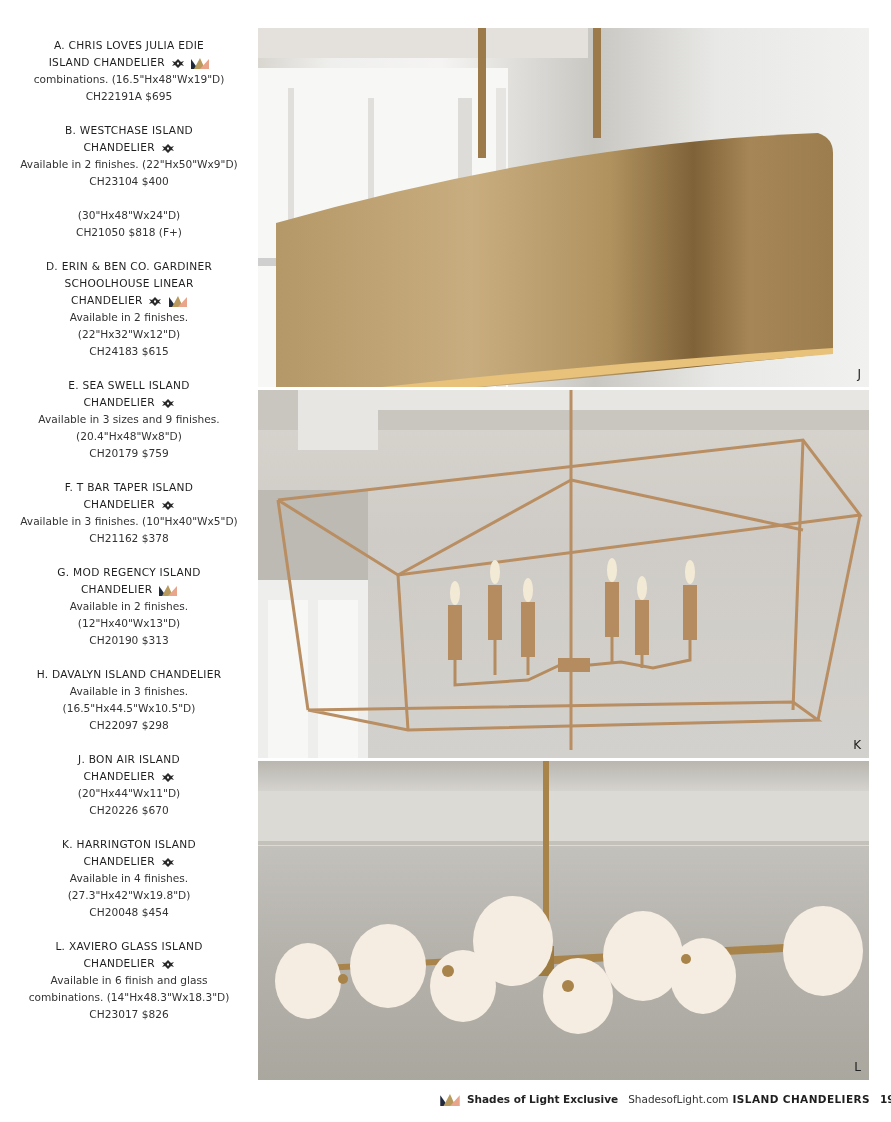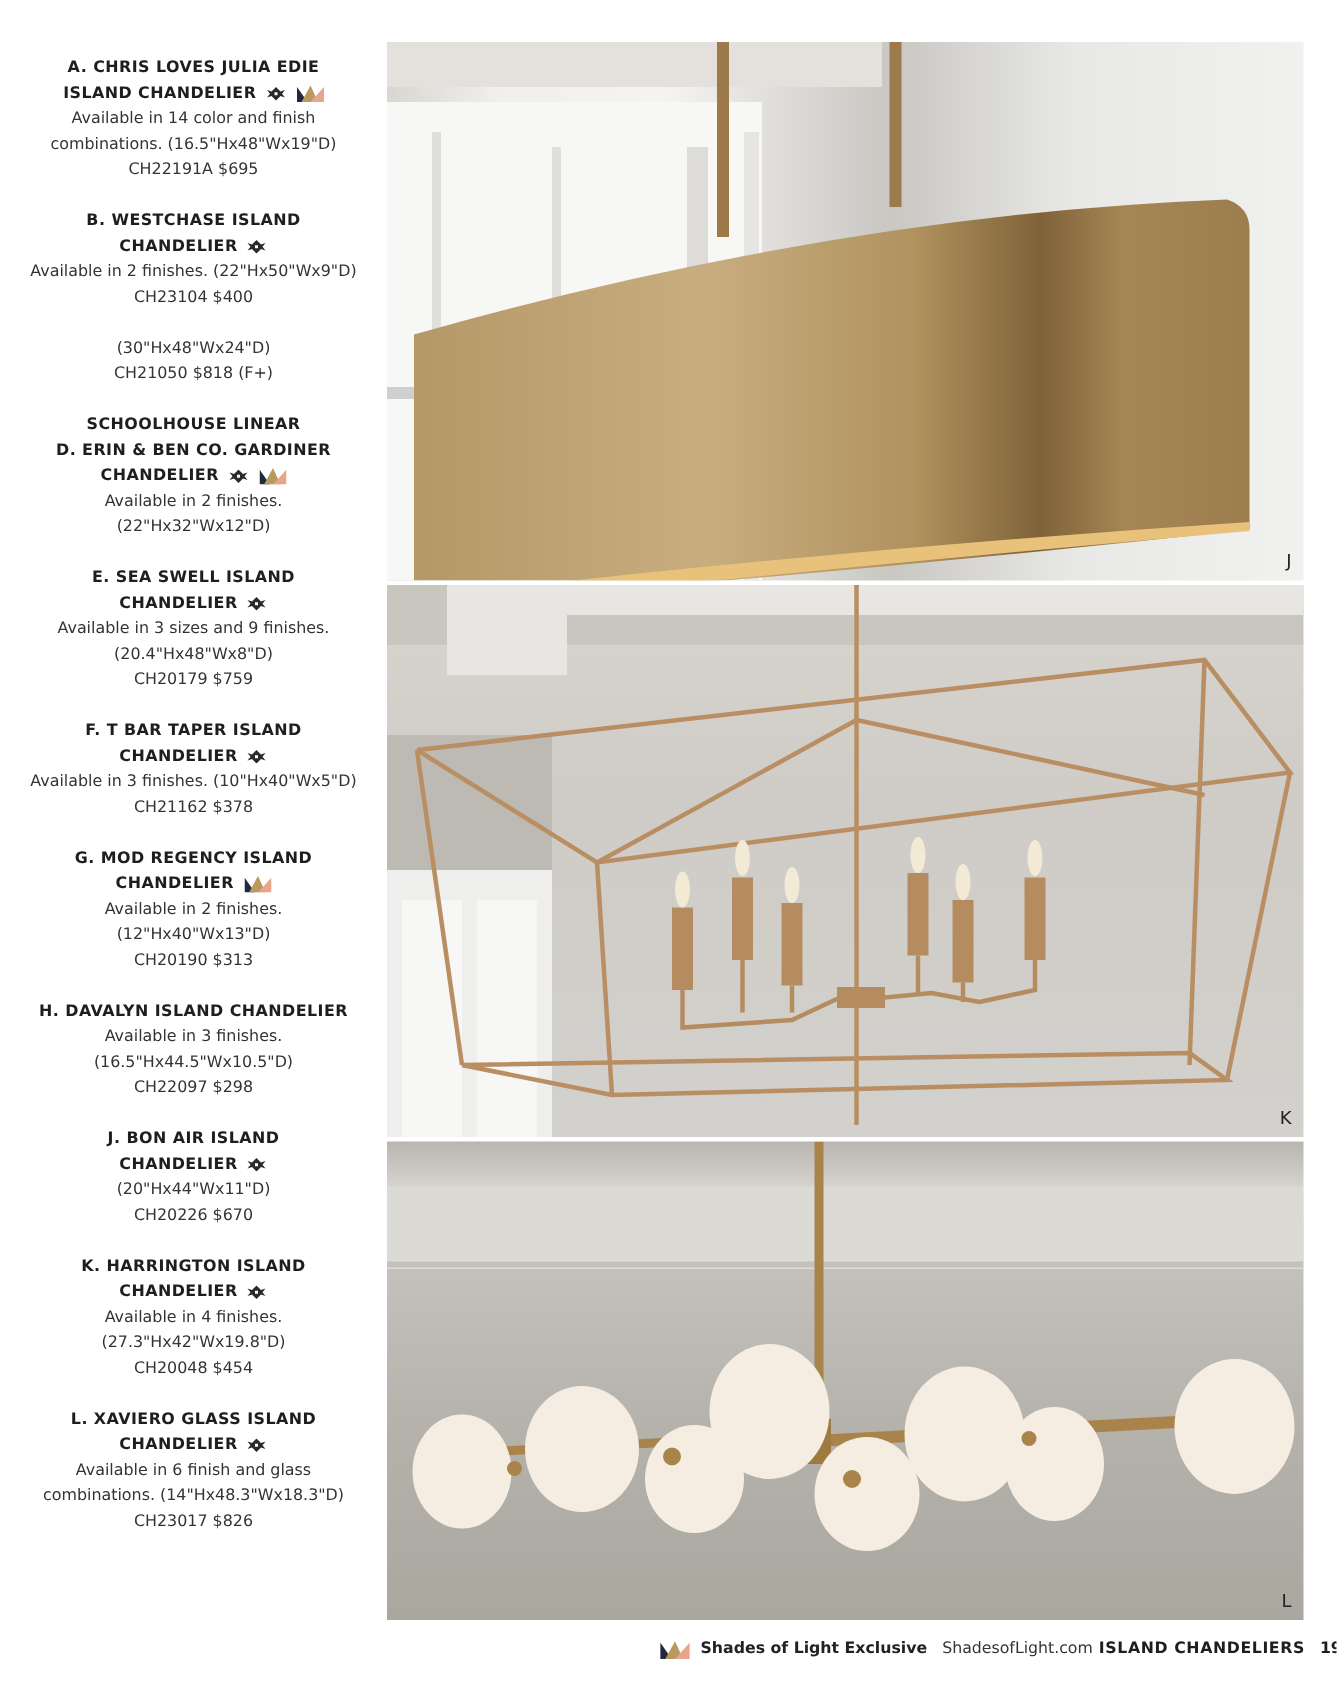--- a/index.html
+++ b/index.html
@@ -1,21 +1,21 @@
 <!DOCTYPE html>
 <html><head>
 <meta charset="utf-8">
 <style>
   * { box-sizing: border-box; margin: 0; padding: 0; }
   html, body { width: 891px; height: 1122px; background: #ffffff; overflow: hidden; }
   body { position: relative; font-family: "DejaVu Sans", "Liberation Sans", sans-serif; color: #2b2b2b; }
 
   .sidebar { position: absolute; left: 0; top: 37px; width: 258px; }
   .item { text-align: center; font-size: 10.6px; line-height: 17px; margin-bottom: 17px; }
-  .item .name { font-weight: bold; letter-spacing: 0.3px; color: #1e1e1e; }
+  .item .name { font-weight: normal; letter-spacing: 0.3px; color: #1e1e1e; }
   .item .desc, .item .price { color: #333; }
   .icon-diamond { display: inline-block; width: 14px; height: 9px; vertical-align: middle; margin-left: 2px; }
   .icon-crown { display: inline-block; width: 18px; height: 12px; vertical-align: middle; margin-left: 3px; }
 
   .photo { position: absolute; left: 258px; width: 611px; overflow: hidden; }
   .photo .letter { position: absolute; right: 8px; bottom: 6px; font-size: 12px; color: #222; }
   #photo-j { top: 28px; height: 359px; background: linear-gradient(90deg, #d9d6d0 0%, #efefed 12%, #f5f4f2 30%, #c9c7c2 55%, #e8e8e6 75%, #f1f1ef 100%); }
   #photo-k { top: 390px; height: 368px; background: linear-gradient(180deg, #d8d4ce 0%, #cfccc7 40%, #d3d1cd 100%); }
   #photo-l { top: 761px; height: 319px; background: linear-gradient(180deg, #b9b6b0 0%, #d7d5d0 10%, #c6c4bf 20%, #b5b2ac 60%, #aaa79f 100%); }
 
@@ -36,21 +36,20 @@
       <svg class="icon-diamond" viewBox="0 0 14 9">
           <path d="M7 0 L10 3 L13 2 L11 4.5 L13 7 L10 6 L7 9 L4 6 L1 7 L3 4.5 L1 2 L4 3 Z" fill="#2a2a2a"></path>
           <rect x="6" y="3.5" width="2" height="2" fill="#fff"></rect>
         </svg>
       <svg class="icon-crown" viewBox="0 0 18 12">
           <path d="M0 2 L7 12 L0 12 Z" fill="#1f2a3c"></path>
           <path d="M3 12 L9 1 L14 12 Z" fill="#b89a5e"></path>
           <path d="M9 12 L18 2 L18 12 Z" fill="#e9a58c"></path>
         </svg>
     </div>
-    <div class="desc">Available in 14 color and finish</div>
     <div class="desc">combinations. (16.5"Hx48"Wx19"D)</div>
     <div class="price">CH22191A  $695</div>
   </div>
 
   <div class="item">
     <div class="name">B. WESTCHASE ISLAND</div>
     <div class="name"><span>CHANDELIER</span>
       <svg class="icon-diamond" viewBox="0 0 14 9">
           <path d="M7 0 L10 3 L13 2 L11 4.5 L13 7 L10 6 L7 9 L4 6 L1 7 L3 4.5 L1 2 L4 3 Z" fill="#2a2a2a"></path>
           <rect x="6" y="3.5" width="2" height="2" fill="#fff"></rect>
@@ -59,35 +58,36 @@
     <div class="desc">Available in 2 finishes. (22"Hx50"Wx9"D)</div>
     <div class="price">CH23104  $400</div>
   </div>
 
   <div class="item">
     <div class="desc">(30"Hx48"Wx24"D)</div>
     <div class="price">CH21050  $818 (F+)</div>
   </div>
 
   <div class="item">
+    <div class="name">D. ERIN &amp; BEN CO. GARDINER</div>
     <div class="name">SCHOOLHOUSE LINEAR</div>
-    <div class="name">D. ERIN &amp; BEN CO. GARDINER</div>
     <div class="name"><span>CHANDELIER</span>
       <svg class="icon-diamond" viewBox="0 0 14 9">
           <path d="M7 0 L10 3 L13 2 L11 4.5 L13 7 L10 6 L7 9 L4 6 L1 7 L3 4.5 L1 2 L4 3 Z" fill="#2a2a2a"></path>
           <rect x="6" y="3.5" width="2" height="2" fill="#fff"></rect>
         </svg>
       <svg class="icon-crown" viewBox="0 0 18 12">
           <path d="M0 2 L7 12 L0 12 Z" fill="#1f2a3c"></path>
           <path d="M3 12 L9 1 L14 12 Z" fill="#b89a5e"></path>
           <path d="M9 12 L18 2 L18 12 Z" fill="#e9a58c"></path>
         </svg>
     </div>
     <div class="desc">Available in 2 finishes.</div>
     <div class="desc">(22"Hx32"Wx12"D)</div>
+    <div class="price">CH24183  $615</div>
   </div>
 
   <div class="item">
     <div class="name">E. SEA SWELL ISLAND</div>
     <div class="name"><span>CHANDELIER</span>
       <svg class="icon-diamond" viewBox="0 0 14 9">
           <path d="M7 0 L10 3 L13 2 L11 4.5 L13 7 L10 6 L7 9 L4 6 L1 7 L3 4.5 L1 2 L4 3 Z" fill="#2a2a2a"></path>
           <rect x="6" y="3.5" width="2" height="2" fill="#fff"></rect>
         </svg>
     </div>

